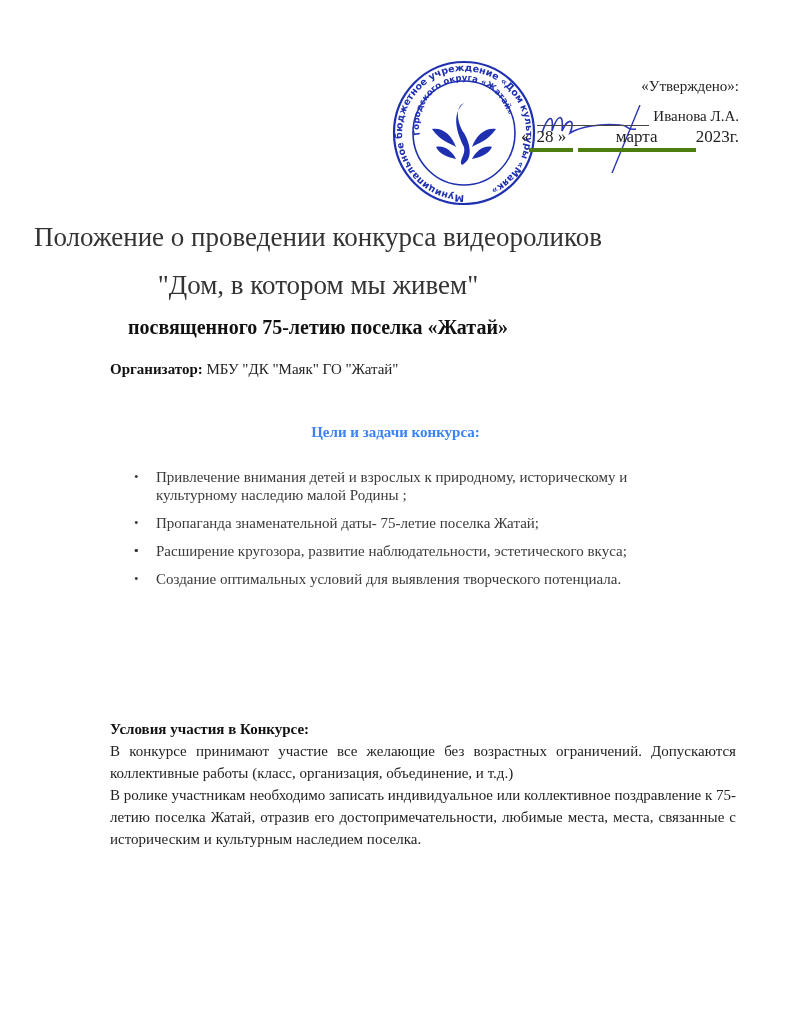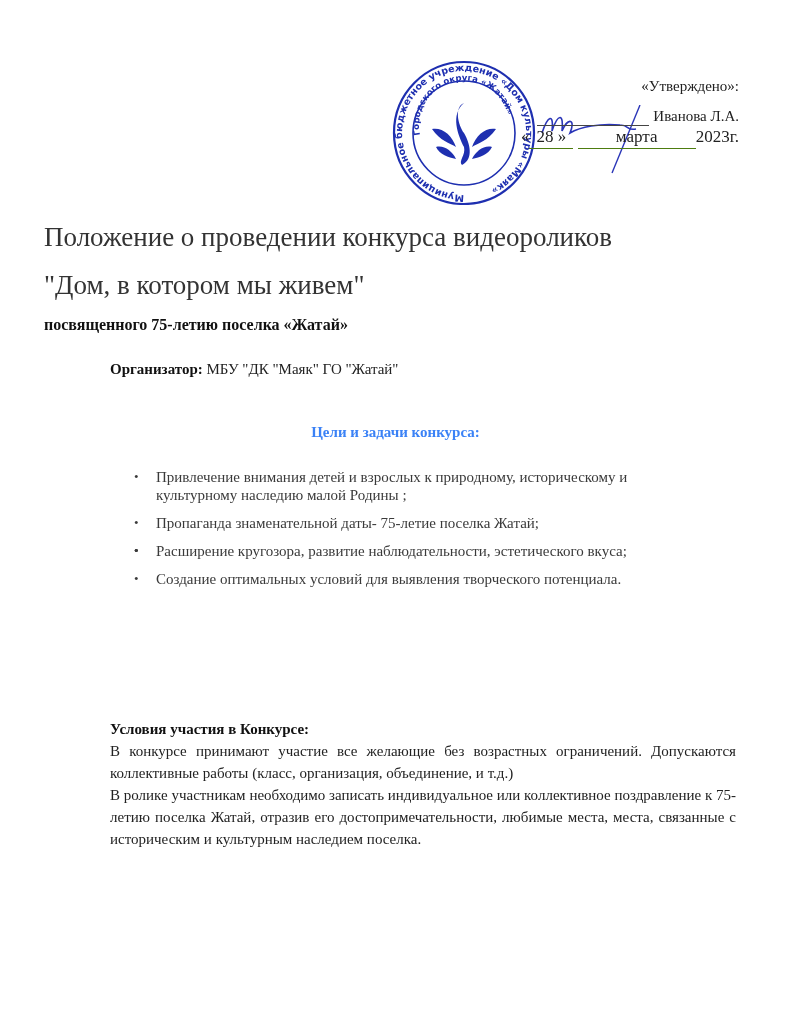--- a/index.html
+++ b/index.html
@@ -3,27 +3,27 @@
 <meta charset="utf-8">
 <style>
   html, body { margin:0; padding:0; background:#ffffff; }
   body { width:791px; height:1024px; position:relative; overflow:hidden;
          font-family:"Liberation Serif", "DejaVu Serif", serif; color:#1a1a1a; }
   .approval { position:absolute; right:52px; top:76px; text-align:right; font-size:15px; line-height:20px; color:#222; }
   .approval .title { font-weight:normal; }
   .approval .sigline { margin-top:10px; }
   .sig-blank { display:inline-block; width:112px; border-bottom:1px solid #444; height:14px; vertical-align:bottom; margin-right:4px; }
   .date-line { font-size:17px; line-height:22px; }
-  .u { display:inline-block; border-bottom:1px solid #4d7c0f; }
+  .u { display:inline-block; border-bottom:4px solid #4d7c0f; }
   .stamp { position:absolute; left:392px; top:55px; width:145px; height:150px; }
   .signature { position:absolute; left:540px; top:105px; width:120px; height:70px; }
-  .doc-title { position:absolute; left:0; width:636px; text-align:left;padding-left:44px; }
+  .doc-title { position:absolute; left:0; width:636px; text-align:center; }
   .t1 { top:222px; font-size:27px; color:#333; }
   .t2 { top:270px; font-size:27px; color:#333; }
-  .t3 { top:316px; font-size:16px; font-weight:bold; color:#111; }
+  .t3 { top:316px; font-size:20px; font-weight:bold; color:#111; }
   .meta { position:absolute; left:110px; top:357px; font-size:15px; line-height:24px; color:#222; }
   .meta b { color:#111; }
   .goals-head { position:absolute; left:0; width:791px; top:424px; text-align:center; font-weight:bold; font-size:15px; color:#3b82f6; }
   .goals { position:absolute; left:134px; top:468px; width:560px; margin:0; padding:0; list-style:none; font-size:15px; line-height:18px; color:#3a3a3a; }
   .goals li { position:relative; padding-left:22px; margin-bottom:10px; }
   .goals li .bullet { position:absolute; left:0; top:0; font-size:13px; }
   .cond { position:absolute; left:110px; top:718px; width:626px; font-size:15px; line-height:22px; color:#222; text-align:justify; }
   .cond .head { font-weight:bold; color:#111; }
   .cond p { margin:0; }
 </style>

